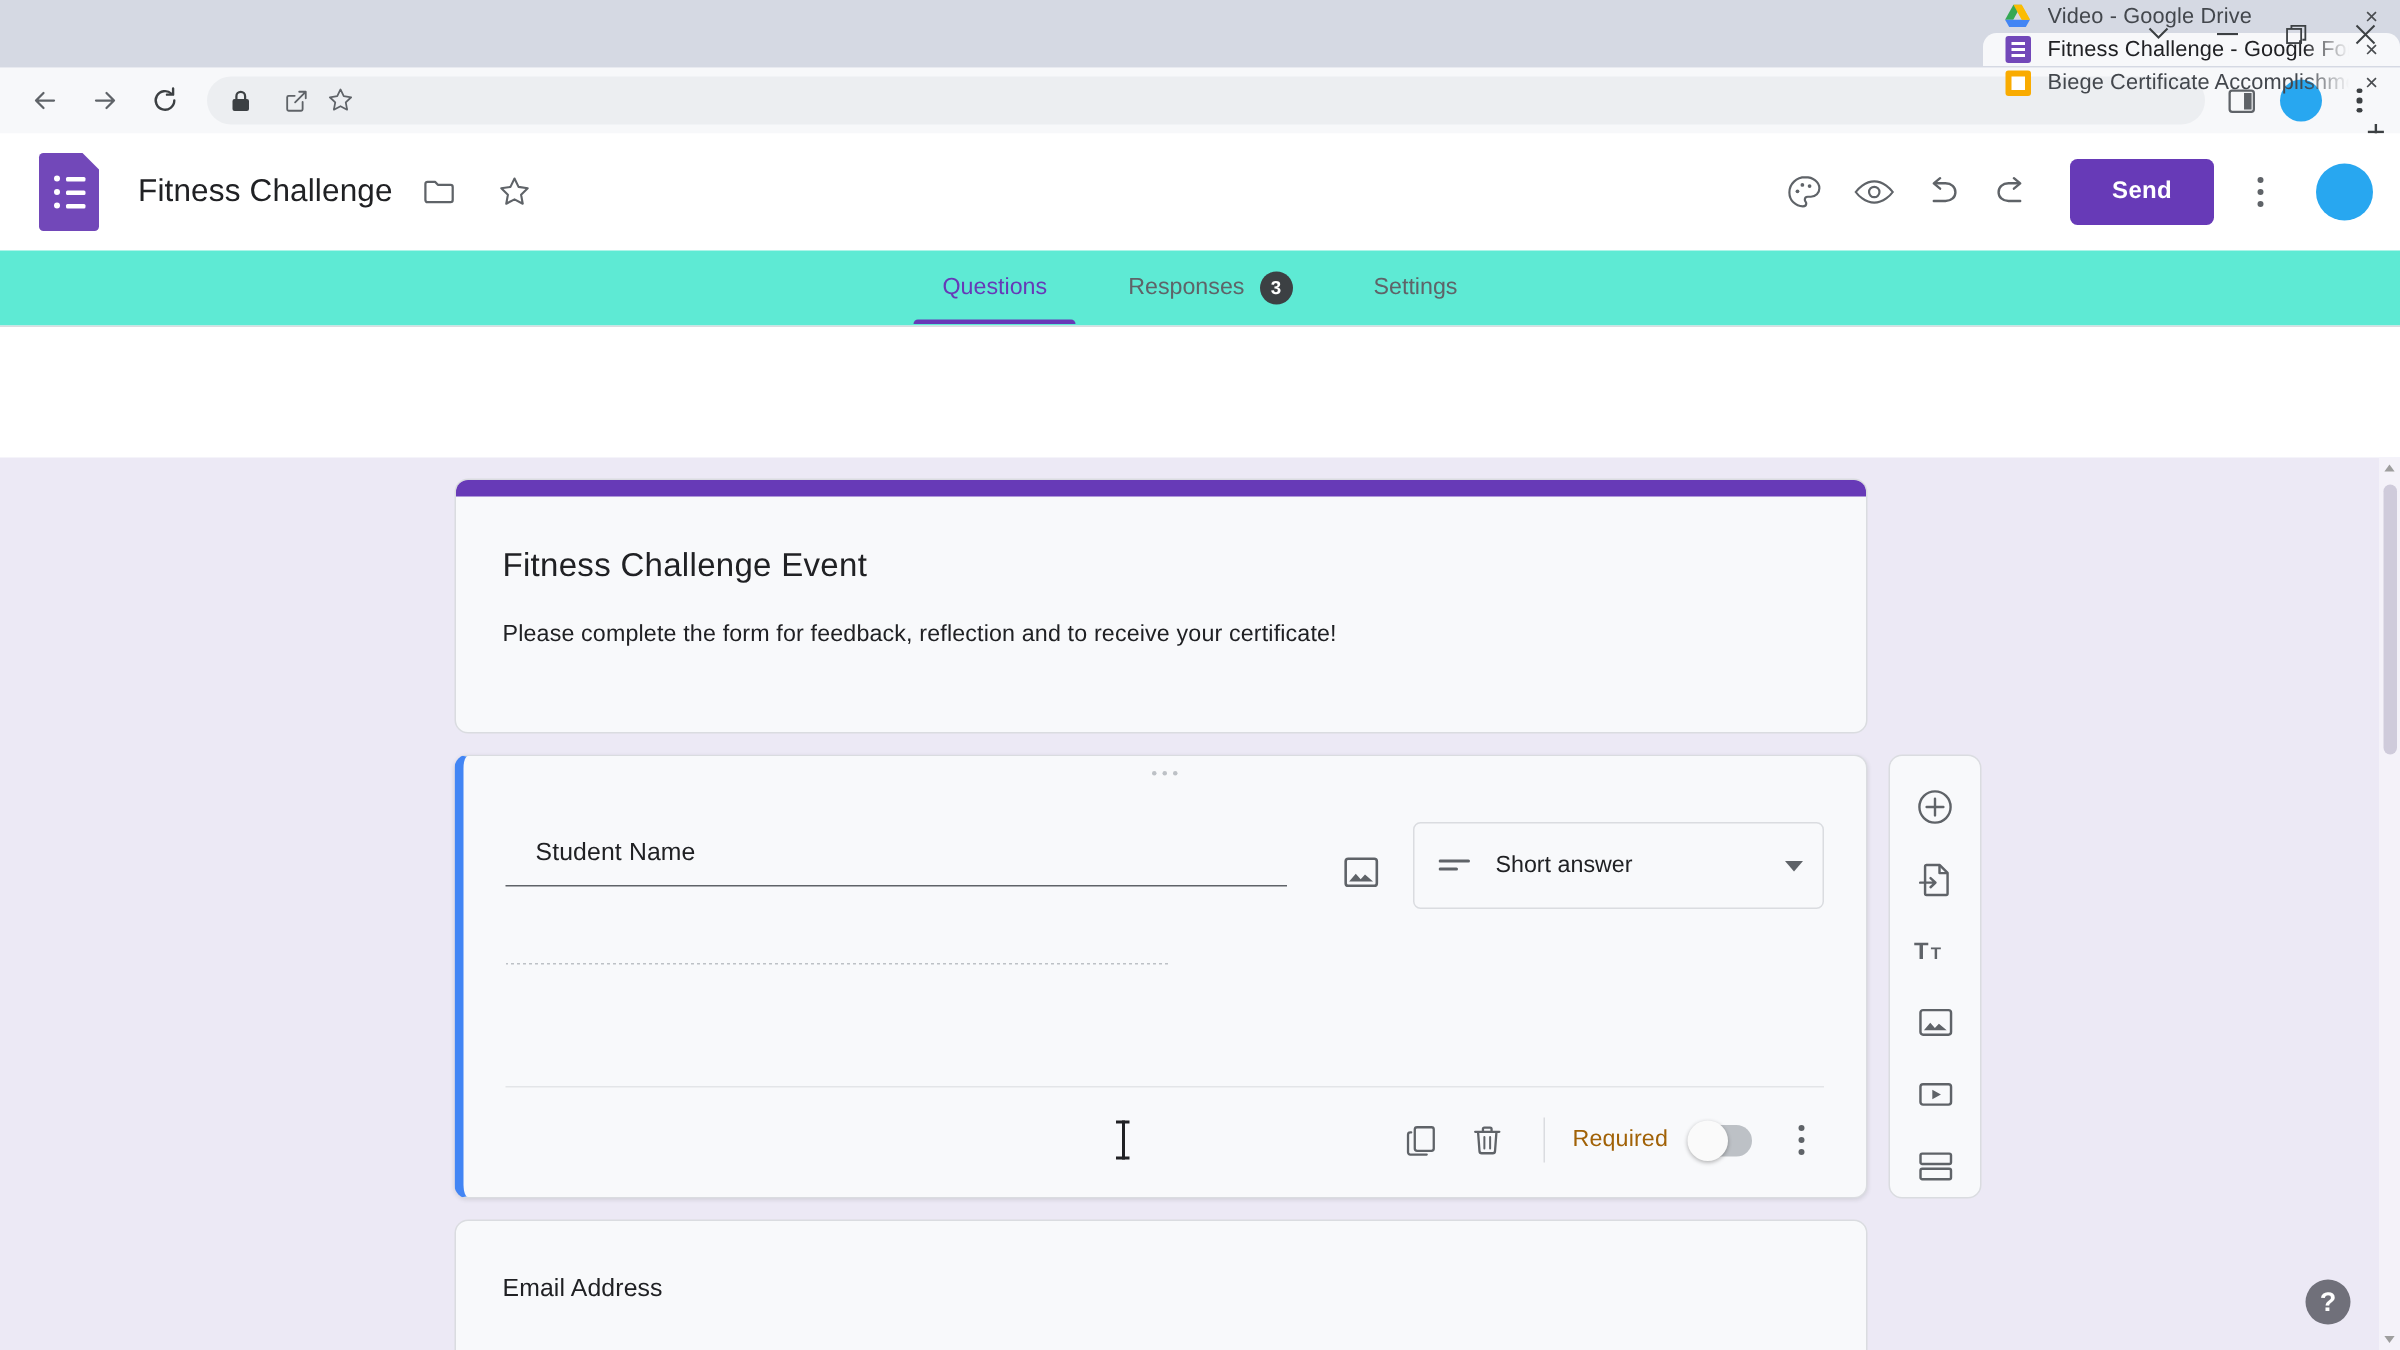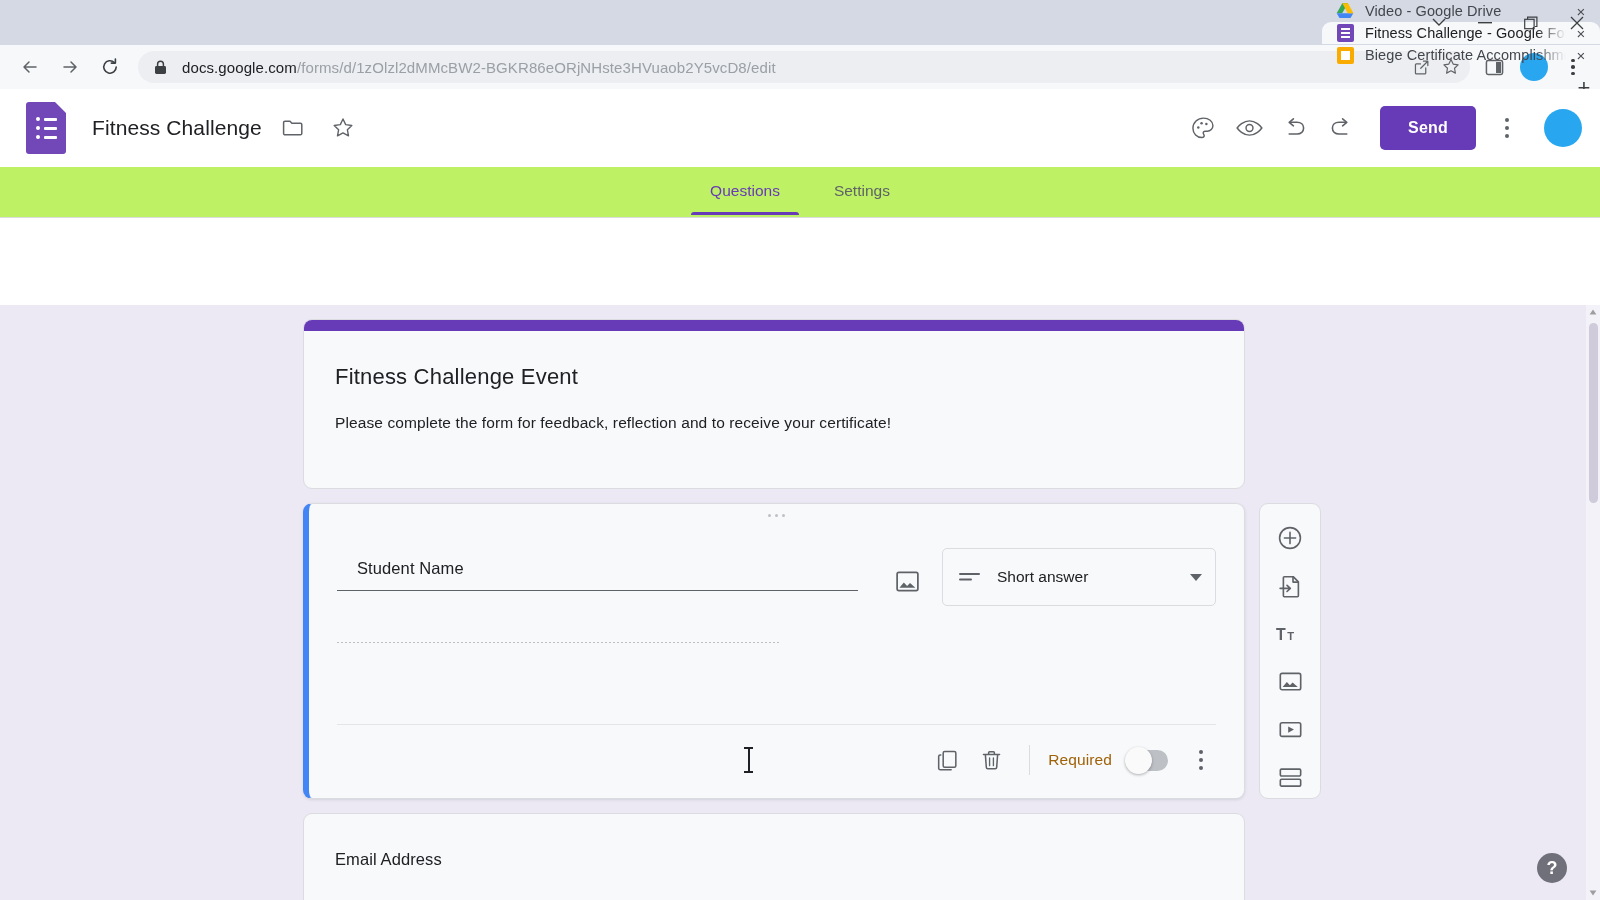--- a/index.html
+++ b/index.html
@@ -184,22 +184,22 @@
     width: 34px; height: 44px;
     display: flex; flex-direction: column; align-items: center; justify-content: center; gap: 4px;
   }
   .kebab-forms i { width: 4px; height: 4px; border-radius: 50%; background: #5f6368; display: block; }
   .avatar-forms {
     width: 38px; height: 38px; border-radius: 50%; background: #28a7f0; margin-left: 20px;
   }
 
   
   .forms-tabs {
-    height: 50px; background: #bef264;
-    display: flex; align-items: flex-start; justify-content: center;
+    height: 50px; background: #5eead4;
+    display: flex; align-items: center; justify-content: center;
     gap: 16px;
   }
   .ftab {
     height: 48px; padding: 0 19px;
     display: flex; align-items: center; justify-content: center; gap: 10px;
     font-size: 15.5px; color: #5f6368; position: relative;
   }
   .ftab.active { color: #673ab7; font-weight: 500; }
   .ftab.active::after {
     content: ""; position: absolute; left: 0; right: 0; bottom: 0;
@@ -475,21 +475,20 @@
       </svg>
     </div>
 
     <div class="urlbox">
       <span class="lock">
         <svg width="13" height="15" viewBox="0 0 13 15">
           <rect x="1" y="6" width="11" height="8" rx="1.4" fill="#3c4043"></rect>
           <path d="M3.6 6V4.1a2.9 2.9 0 0 1 5.8 0V6" stroke="#3c4043" stroke-width="1.5" fill="none"></path>
         </svg>
       </span>
-      <span class="url"><b>docs.google.com</b><span>/forms/d/1zOlzl2dMMcBW2-BGKR86eORjNHste3HVuaob2Y5vcD8/edit</span></span>
       <span class="urlicon">
         <svg width="17" height="17" viewBox="0 0 18 18">
           <path d="M13.5 9.5v5.2a1 1 0 0 1-1 1H3.6a1 1 0 0 1-1-1V6.2a1 1 0 0 1 1-1h4.3" stroke="#5f6368" stroke-width="1.3" fill="none" stroke-linecap="round"></path>
           <path d="M8.2 9.8L15.6 2.4M11.1 2.3h4.6v4.6" stroke="#5f6368" stroke-width="1.3" fill="none" stroke-linecap="round" stroke-linejoin="round"></path>
         </svg>
       </span>
       <span class="urlicon">
         <svg width="18" height="18" viewBox="0 0 20 20">
           <path d="M10 1.8l2.4 5 5.5.8-4 3.8 1 5.4-4.9-2.6-4.9 2.6 1-5.4-4-3.8 5.5-.8z" stroke="#5f6368" stroke-width="1.3" fill="none" stroke-linejoin="round"></path>
         </svg>
@@ -576,20 +575,24 @@
             <i></i>
             <i></i>
           </div>
         <div class="avatar-forms"></div>
       </div>
     </div>
 
     <div class="forms-tabs">
       <div class="ftab active">
         <span>Questions</span>
+      </div>
+      <div class="ftab">
+        <span>Responses</span>
+        <span class="badge">3</span>
       </div>
       <div class="ftab">
         <span>Settings</span>
       </div>
     </div>
     <div class="hsep"></div>
 
     <div class="canvas">
       <div class="canvas-inner">
 

